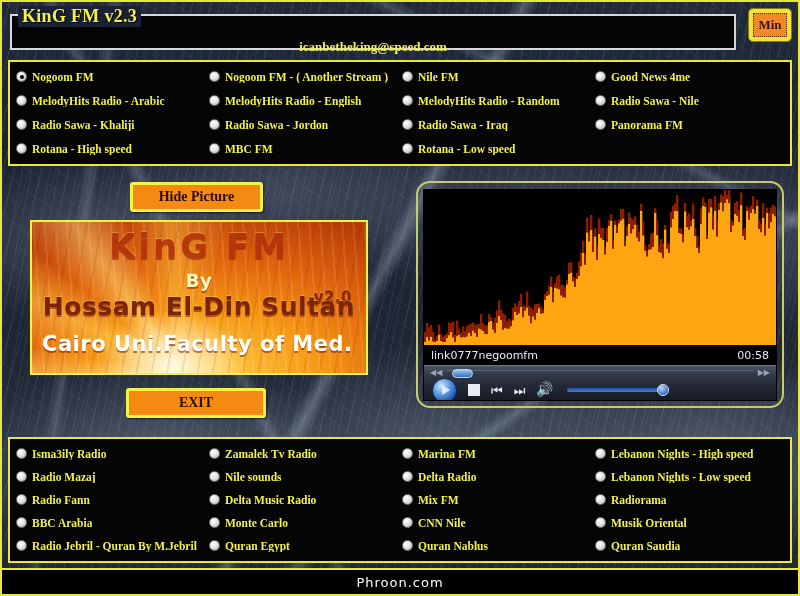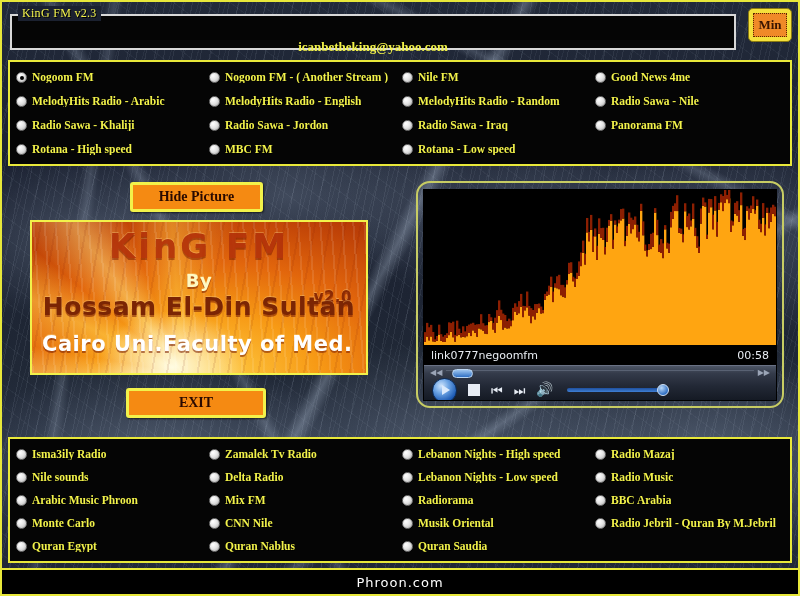--- a/index.html
+++ b/index.html
@@ -61,22 +61,22 @@
   }
   #title-group {
     left: 10px; top: 14px; width: 726px; height: 36px;
     border: 2px solid #d8d8d8;
     background: #050505;
   }
   #title-legend {
     position: absolute;
     left: 18px; top: 6px;
     color: #f2f24a;
-    font-size: 12px;
-    font-weight: normal;
+    font-size: 18px;
+    font-weight: bold;
     letter-spacing: .3px;
     text-shadow: 1px 1px 0 #000;
     z-index: 5;
     background: #1b2130;
     padding: 0 4px;
   }
   #email-text {
     position: absolute;
     left: 0; right: 0; top: 23px;
     text-align: center;
@@ -116,21 +116,21 @@
 
   .station-grid {
     position: absolute; inset: 3px 4px;
     display: grid;
     grid-template-columns: repeat(4, 1fr);
     grid-auto-rows: 1fr;
     align-items: center;
   }
   .station {
     display: flex;
-    align-items: flex-end;
+    align-items: flex-start;
     gap: 5px;
     padding-left: 2px;
     cursor: pointer;
     min-width: 0;
   }
   .radio-dot {
     flex: 0 0 auto;
     width: 11px; height: 11px;
     border-radius: 50%;
     background: radial-gradient(circle at 33% 30%, #ffffff 0%, #e4e4e4 48%, #a8a8a8 100%);
@@ -333,21 +333,21 @@
 </style>
 </head>
 <body>
 
 <div id="app">
 
   <div id="bg"></div>
   <div id="frame"></div>
 
   <div id="title-group" class="groupbox">
-    <div id="email-text">icanbetheking@yahoo.com</div>
+    <div id="email-text">icanbetheking@speed.com</div>
   </div>
   <div id="title-legend">KinG FM v2.3</div>
 
   <div id="min-button">
     <div id="min-inner">Min</div>
   </div>
 
   <div id="panel-top" class="station-panel">
     <div class="station-grid" id="grid-top">
         <div class="station">
@@ -826,45 +826,49 @@
         <div class="station">
           <span class="radio-dot"></span>
           <span class="station-label">Isma3ily Radio</span>
         </div>
         <div class="station">
           <span class="radio-dot"></span>
           <span class="station-label">Zamalek Tv Radio</span>
         </div>
         <div class="station">
           <span class="radio-dot"></span>
+          <span class="station-label">Marina FM</span>
+        </div>
+        <div class="station">
+          <span class="radio-dot"></span>
           <span class="station-label">Lebanon Nights - High speed</span>
         </div>
         <div class="station">
           <span class="radio-dot"></span>
           <span class="station-label">Radio Mazaj</span>
         </div>
         <div class="station">
           <span class="radio-dot"></span>
           <span class="station-label">Nile sounds</span>
         </div>
         <div class="station">
           <span class="radio-dot"></span>
           <span class="station-label">Delta Radio</span>
         </div>
         <div class="station">
           <span class="radio-dot"></span>
           <span class="station-label">Lebanon Nights - Low speed</span>
         </div>
         <div class="station">
           <span class="radio-dot"></span>
-          <span class="station-label">Radio Music</span>
-        </div>
-        <div class="station">
-          <span class="radio-dot"></span>
-          <span class="station-label">Arabic Music Phroon</span>
+          <span class="station-label">Radio Fann</span>
+        </div>
+        <div class="station">
+          <span class="radio-dot"></span>
+          <span class="station-label">Delta Music Radio</span>
         </div>
         <div class="station">
           <span class="radio-dot"></span>
           <span class="station-label">Mix FM</span>
         </div>
         <div class="station">
           <span class="radio-dot"></span>
           <span class="station-label">Radiorama</span>
         </div>
         <div class="station">

